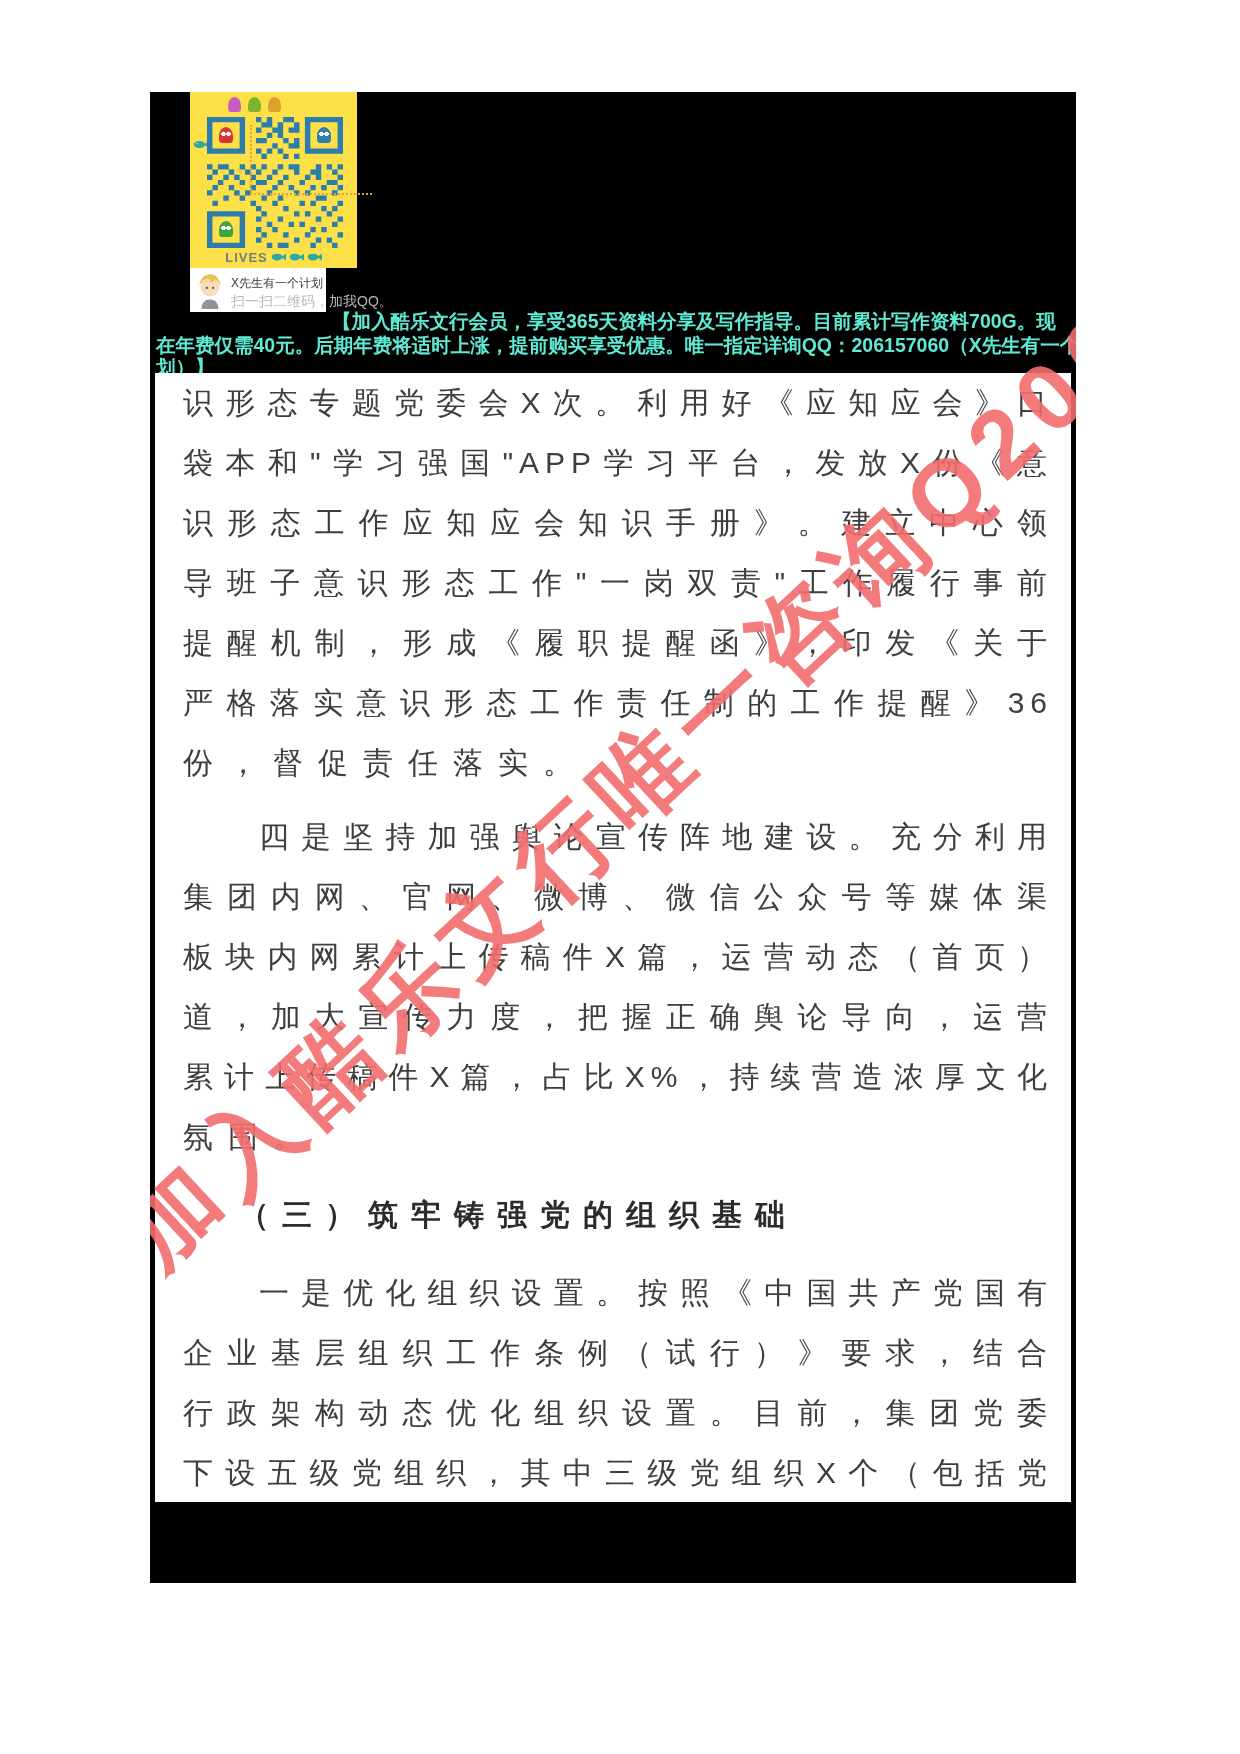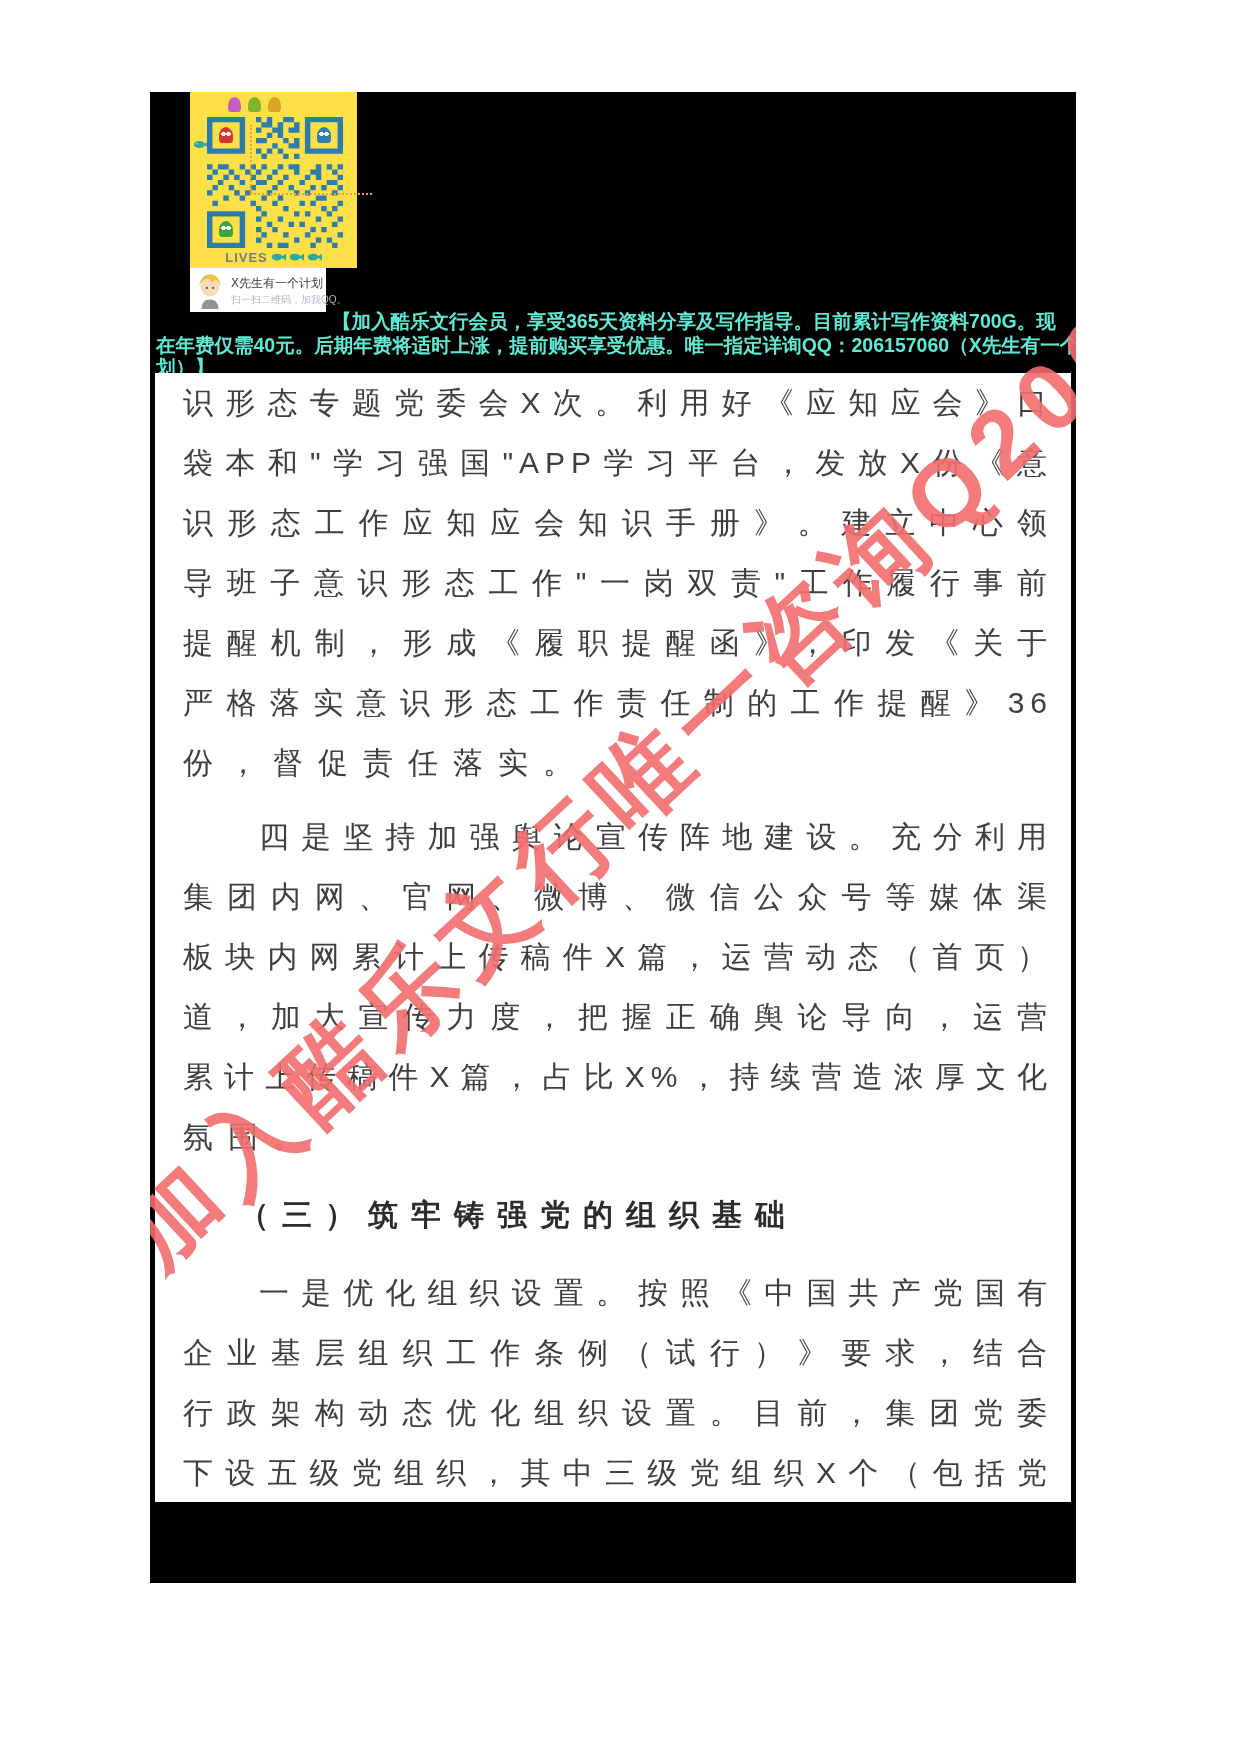--- a/index.html
+++ b/index.html
@@ -23,21 +23,21 @@
   .dot-v{position:absolute;left:43px;top:8px;height:68px;border-left:2px dotted #e2a23c;}
   .dot-h{position:absolute;left:43px;top:76px;width:122px;border-top:2px dotted #e2a23c;}
   .fish{display:inline-block;}
   .fish-edge{position:absolute;left:3px;top:44px;}
   .lives-row{position:absolute;left:0;right:0;top:156px;display:flex;align-items:center;justify-content:center;gap:3px;}
   .lives-label{font-size:13px;letter-spacing:1px;color:#6f7d85;font-weight:bold;}
   
   .qr-footer{position:absolute;left:40px;top:176px;width:136px;height:44px;background:#ffffff;}
   .avatar{position:absolute;left:4px;top:3px;width:32px;height:38px;}
   .acc-name{position:absolute;left:41px;top:7px;font-size:12px;color:#3a3a3a;white-space:nowrap;text-align:center;}
-  .acc-hint{position:absolute;left:41px;top:25px;font-size:10px;color:#b3babf;white-space:nowrap;text-align:right;}
+  .acc-hint{position:absolute;left:41px;top:25px;font-size:14px;color:#b3babf;white-space:nowrap;text-align:right;}
 
   
   .ad{position:absolute;color:#5eead4;font-weight:bold;font-size:19.5px;line-height:22px;white-space:nowrap;}
   .ad1{left:182px;top:218px;}
   .ad2{left:6px;top:242px;}
   .ad3{left:6px;top:264px;}
 
   
   .content{position:absolute;left:5px;top:281px;width:916px;height:1129px;background:#ffffff;
            padding:0;box-sizing:border-box;overflow:hidden;}

